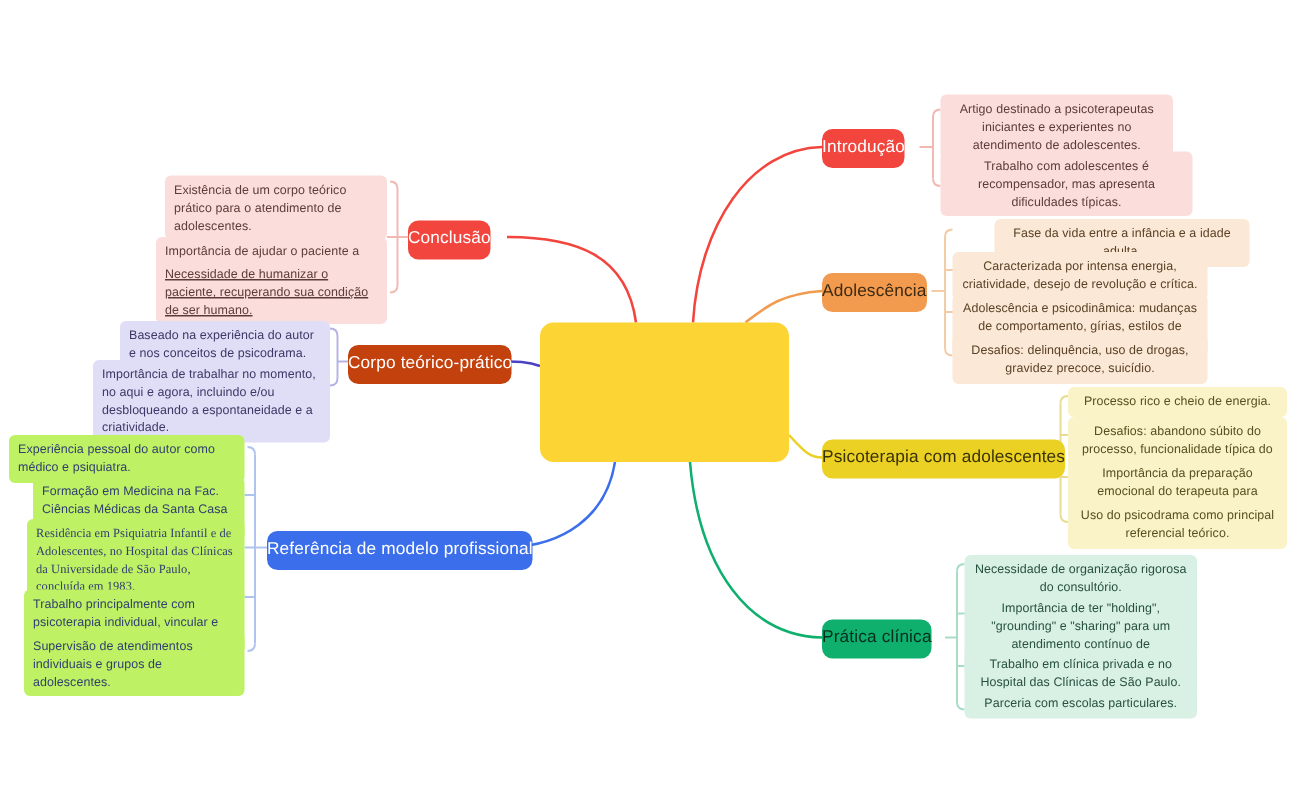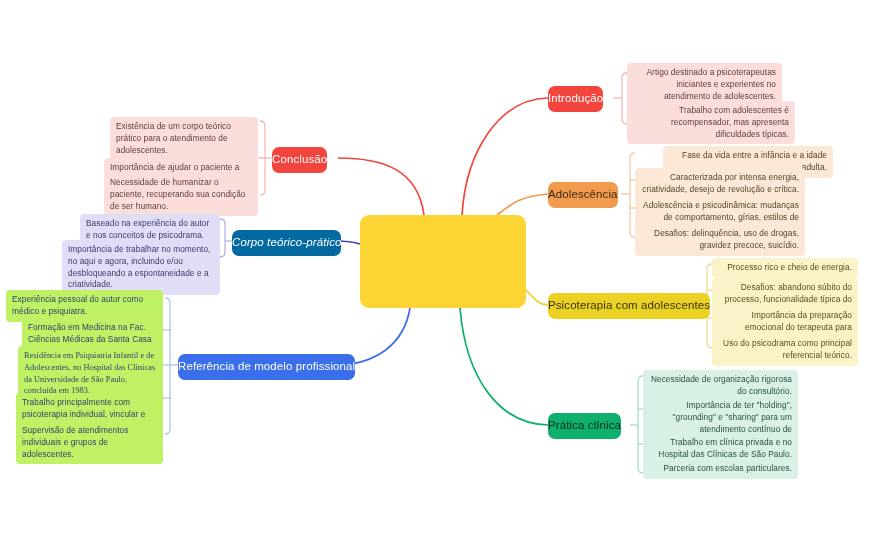--- a/index.html
+++ b/index.html
@@ -35,29 +35,29 @@
   }
 
   .leaf {
     position: absolute;
     border-radius: 4px;
     font-size: 8.3px;
     line-height: 1.42;
     padding: 4px 6px;
     letter-spacing: .05px;
   }
-  .leaf.right { text-align: right; }
+  .leaf.right { text-align: center; }
   .leaf.left  { text-align: left; }
 
   
   .n-red    { background: #F2453D; color: #ffffff; }
   .n-orange { background: #F29A4E; color: #3d2a12; }
   .n-yellow { background: #EBD124; color: #3a3206; }
   .n-green  { background: #0FAF6D; color: #062e1d; }
-  .n-indigo { background: #0369a1; color: #ffffff; font-style: italic; }
+  .n-indigo { background: #c2410c; color: #ffffff; }
   .n-blue   { background: #3B6EEA; color: #ffffff; }
 
   .l-red    { background: #FBDEDC; color: #5d3b38; }
   .l-orange { background: #FCE8D6; color: #5a4227; }
   .l-yellow { background: #FAF3C8; color: #55501f; }
   .l-green  { background: #D9F0E4; color: #27503f; }
   .l-indigo { background: #E0DEF7; color: #3b3866; }
   .l-blue   { background: #bef264; color: #2f3f6e; }
 </style>
 </head>
@@ -162,21 +162,21 @@
   <div class="leaf right l-green" style="left:643px; top:370px; width:155px;">Necessidade de organização rigorosa do consultório.</div>
   <div class="leaf right l-green" style="left:643px; top:396px; width:155px;">Importância de ter "holding", "grounding" e "sharing" para um atendimento contínuo de adolescentes.</div>
   <div class="leaf right l-green" style="left:643px; top:433px; width:155px;">Trabalho em clínica privada e no Hospital das Clínicas de São Paulo.</div>
   <div class="leaf right l-green" style="left:643px; top:459px; width:155px;">Parceria com escolas particulares.</div>
 
   <div class="node n-red" style="left:272px; top:147px;">
     <span>Conclusão</span>
   </div>
   <div class="leaf left l-red" style="left:110px; top:117px; width:148px;">Existência de um corpo teórico prático para o atendimento de adolescentes.</div>
   <div class="leaf left l-red" style="left:104px; top:158px; width:154px;">Importância de ajudar o paciente a descobrir a própria ideologia.</div>
-  <div class="leaf left l-red" style="left:104px; top:173px; width:154px;">Necessidade de humanizar o paciente, recuperando sua condição de ser humano.</div>
+  <div class="leaf left l-red" style="left:104px; top:173px; width:154px;text-decoration:underline;">Necessidade de humanizar o paciente, recuperando sua condição de ser humano.</div>
 
   <div class="node n-indigo" style="left:232px; top:230px;">
     <span>Corpo teórico-prático</span>
   </div>
   <div class="leaf left l-indigo" style="left:80px; top:214px; width:140px;">Baseado na experiência do autor e nos conceitos de psicodrama.</div>
   <div class="leaf left l-indigo" style="left:62px; top:240px; width:158px;">Importância de trabalhar no momento, no aqui e agora, incluindo e/ou desbloqueando a espontaneidade e a criatividade.</div>
 
   <div class="node n-blue" style="left:178px; top:354px;">
     <span>Referência de modelo profissional</span>
   </div>

